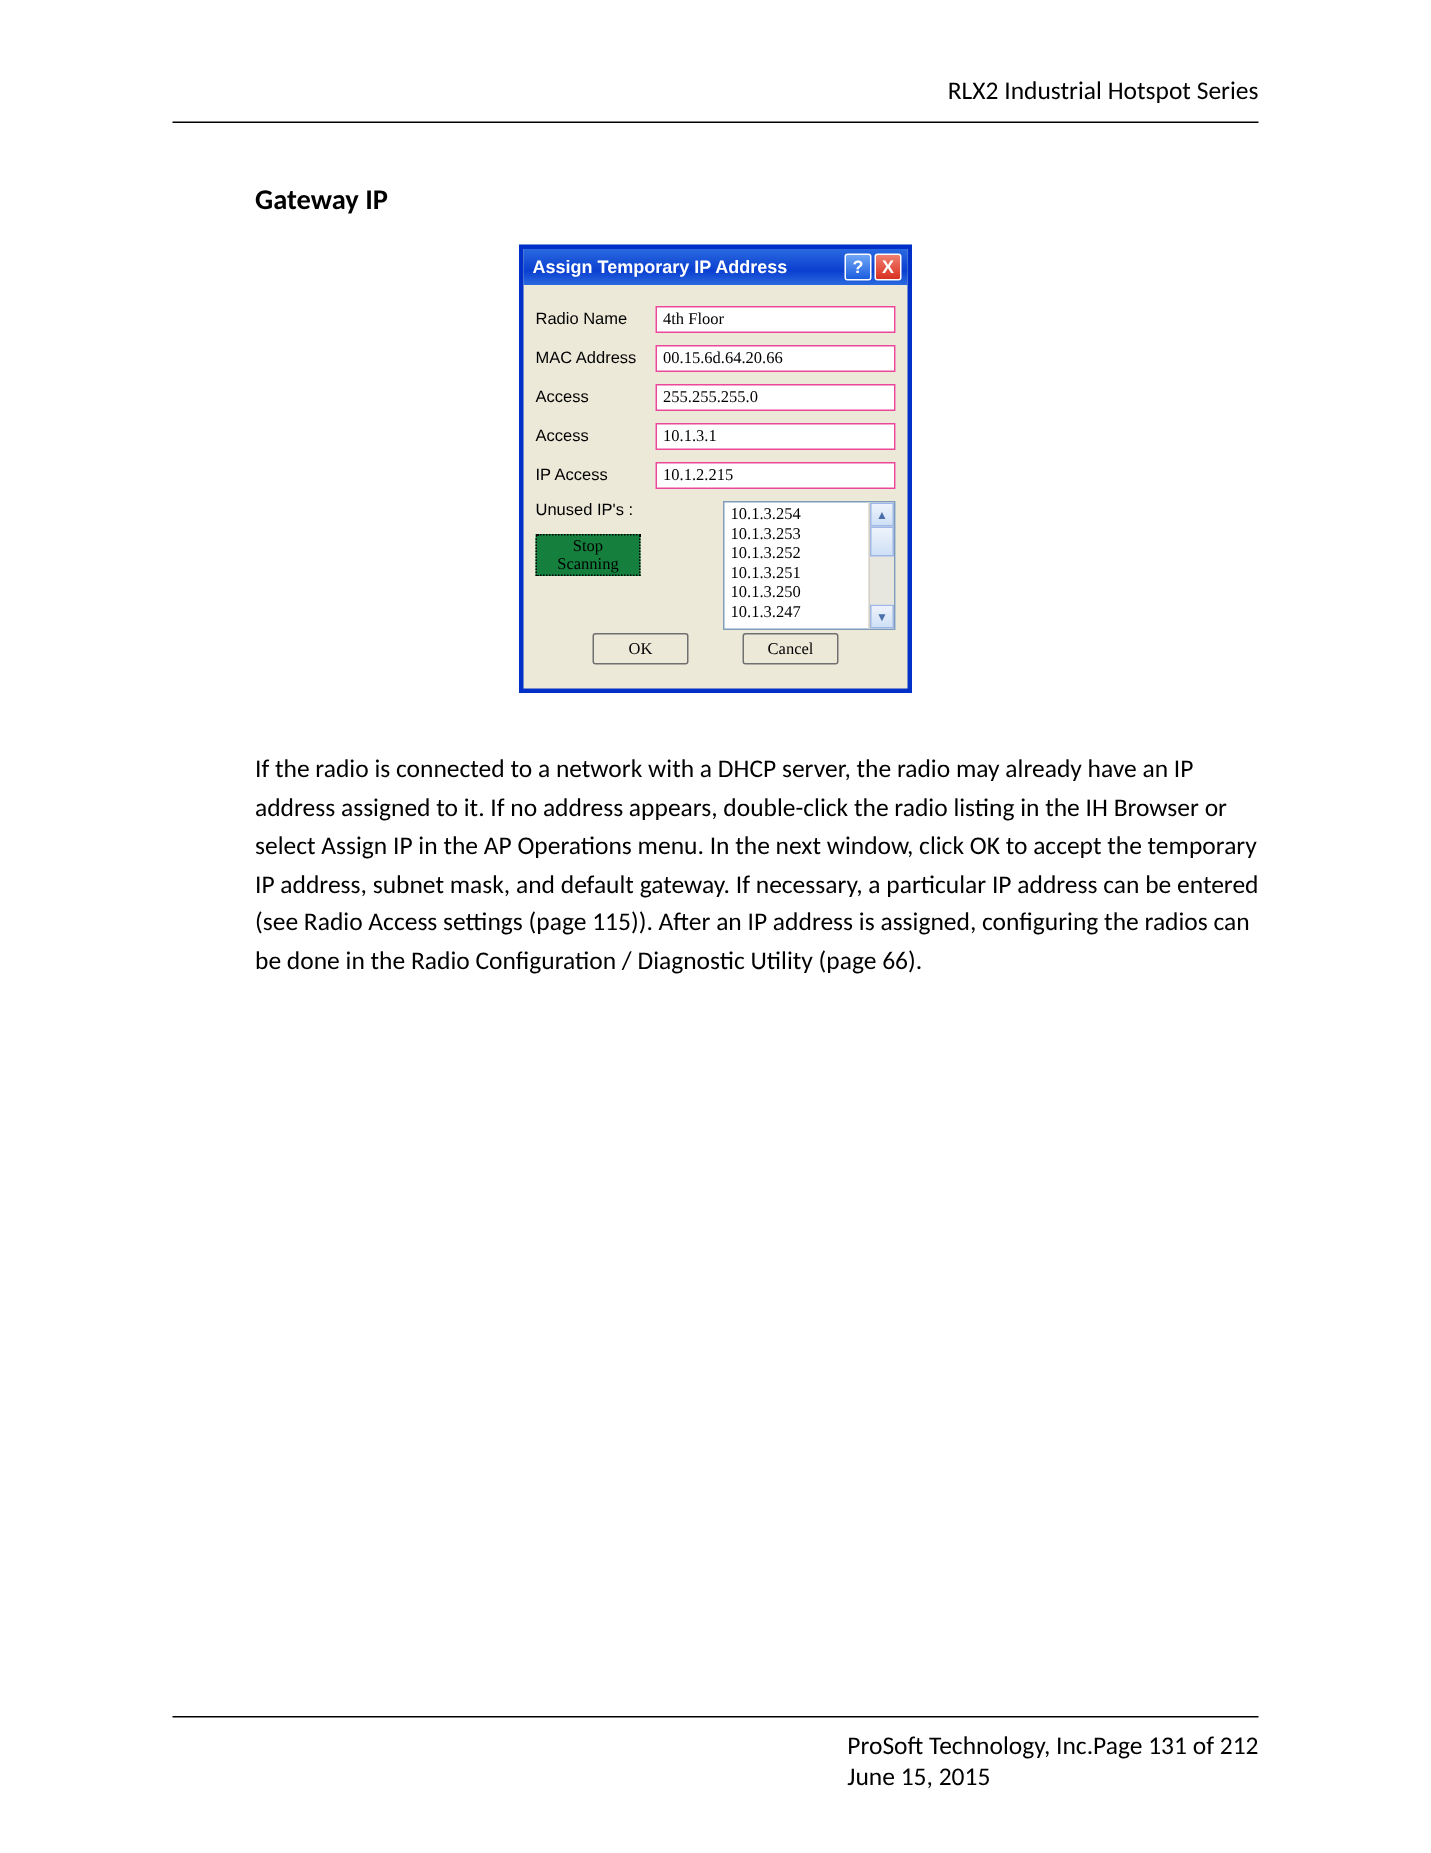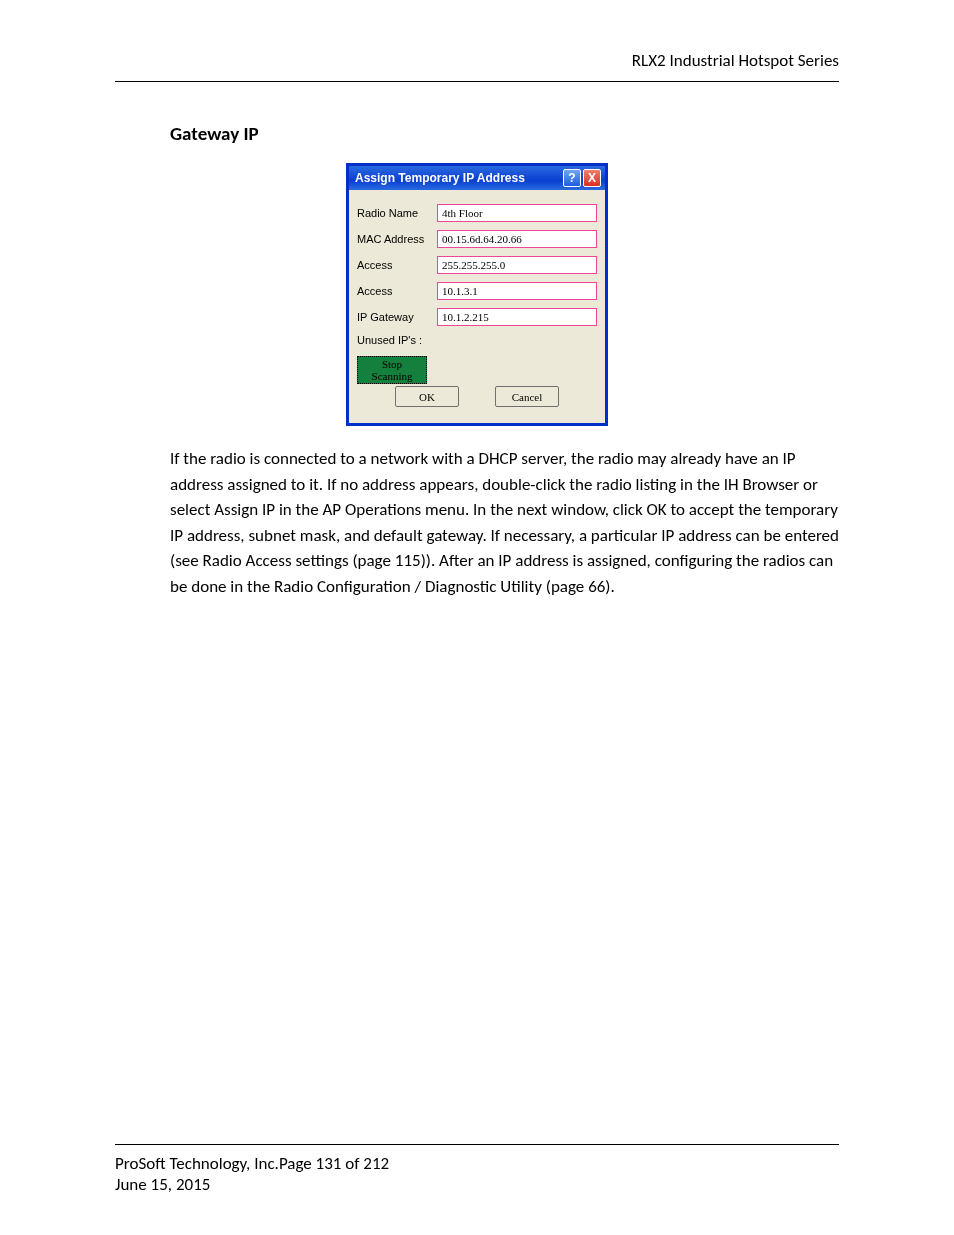--- a/index.html
+++ b/index.html
@@ -123,29 +123,29 @@
     width:64px; height:21px;
     background:#ece9d8;
     border:1px solid #707070;
     border-radius:2px;
     font-family:Tahoma;font-size:11px;
     box-sizing:border-box;
   }
   .para {
     font-size: 17px;
     line-height: 1.5;
-    margin: 20px 0 0 55px;
+    margin: 38px 0 0 55px;
   }
   .footer {
     position:absolute;
     left:115px; right:115px; bottom:40px;
     border-top:1px solid #000;
     padding-top:8px;
     display:flex;
-    justify-content:flex-start;
+    justify-content:flex-end;
     font-size:17px;
   }
 </style>
 </head>
 <body>
 
 <div class="page">
 
   <div class="header">RLX2 Industrial Hotspot Series</div>
 
@@ -171,28 +171,43 @@
       </div>
       <div class="row">
         <span class="lbl">Access</span>
         <input class="fld" value="255.255.255.0" style="">
       </div>
       <div class="row">
         <span class="lbl">Access</span>
         <input class="fld" value="10.1.3.1" style="">
       </div>
       <div class="row">
-        <span class="lbl">IP Gateway</span>
+        <span class="lbl">IP Access</span>
         <input class="fld" value="10.1.2.215" style="">
       </div>
 
       <div class="listwrap">
         <div class="listlabels">
           <div>Unused IP's :</div>
           <button class="stopbtn">Stop Scanning</button>
+        </div>
+        <div class="listbox">
+          <div>10.1.3.254</div>
+          <div>10.1.3.253</div>
+          <div>10.1.3.252</div>
+          <div>10.1.3.251</div>
+          <div>10.1.3.250</div>
+          <div>10.1.3.247</div>
+          <div class="scrollbar">
+            <div class="sb-arrow">▲</div>
+            <div class="sb-track">
+              <div class="sb-thumb"></div>
+            </div>
+            <div class="sb-arrow">▼</div>
+          </div>
         </div>
       </div>
 
       <div class="btnrow">
         <button class="dlg-btn">OK</button>
         <button class="dlg-btn">Cancel</button>
       </div>
     </div>
   </div>
 

